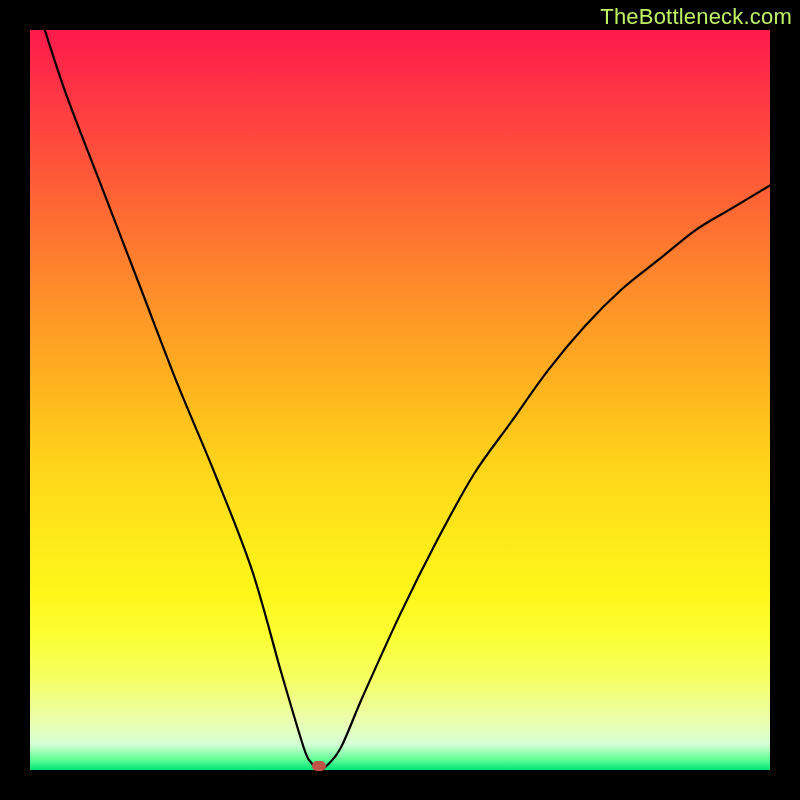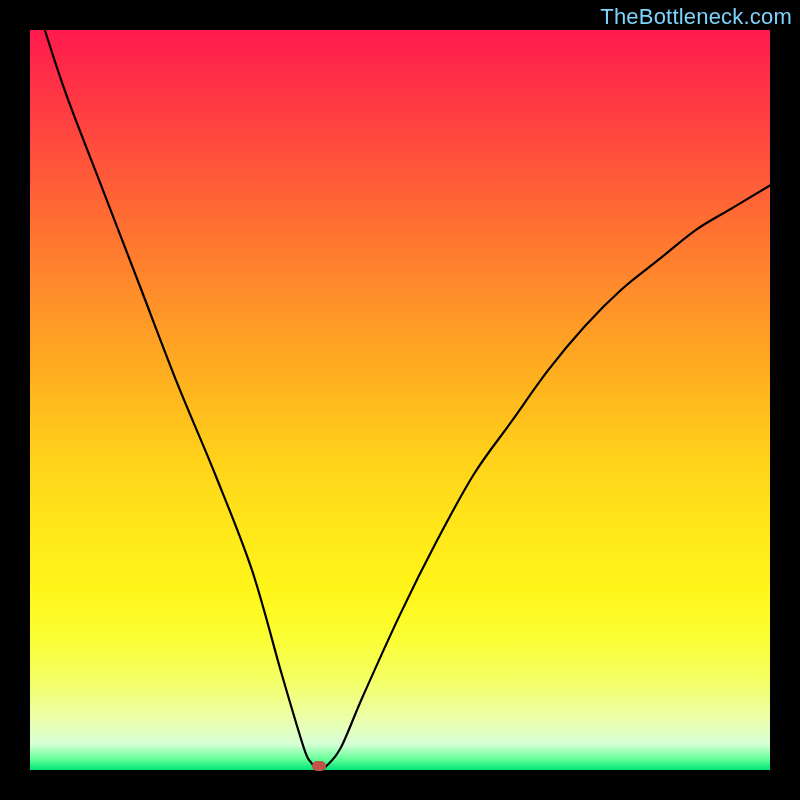--- a/index.html
+++ b/index.html
@@ -45,21 +45,21 @@
     position: absolute;
     top: 0;
     left: 0;
     width: 740px;
     height: 740px;
   }
   .watermark {
     position: absolute;
     top: 4px;
     right: 8px;
-    color: #7dd3fc;
+    color: #bef264;
     font-family: Arial, Helvetica, sans-serif;
     font-size: 22px;
     letter-spacing: 0.2px;
   }
   .minpoint {
     position: absolute;
     width: 14px;
     height: 10px;
     border-radius: 5px;
     background: #c0534a;

